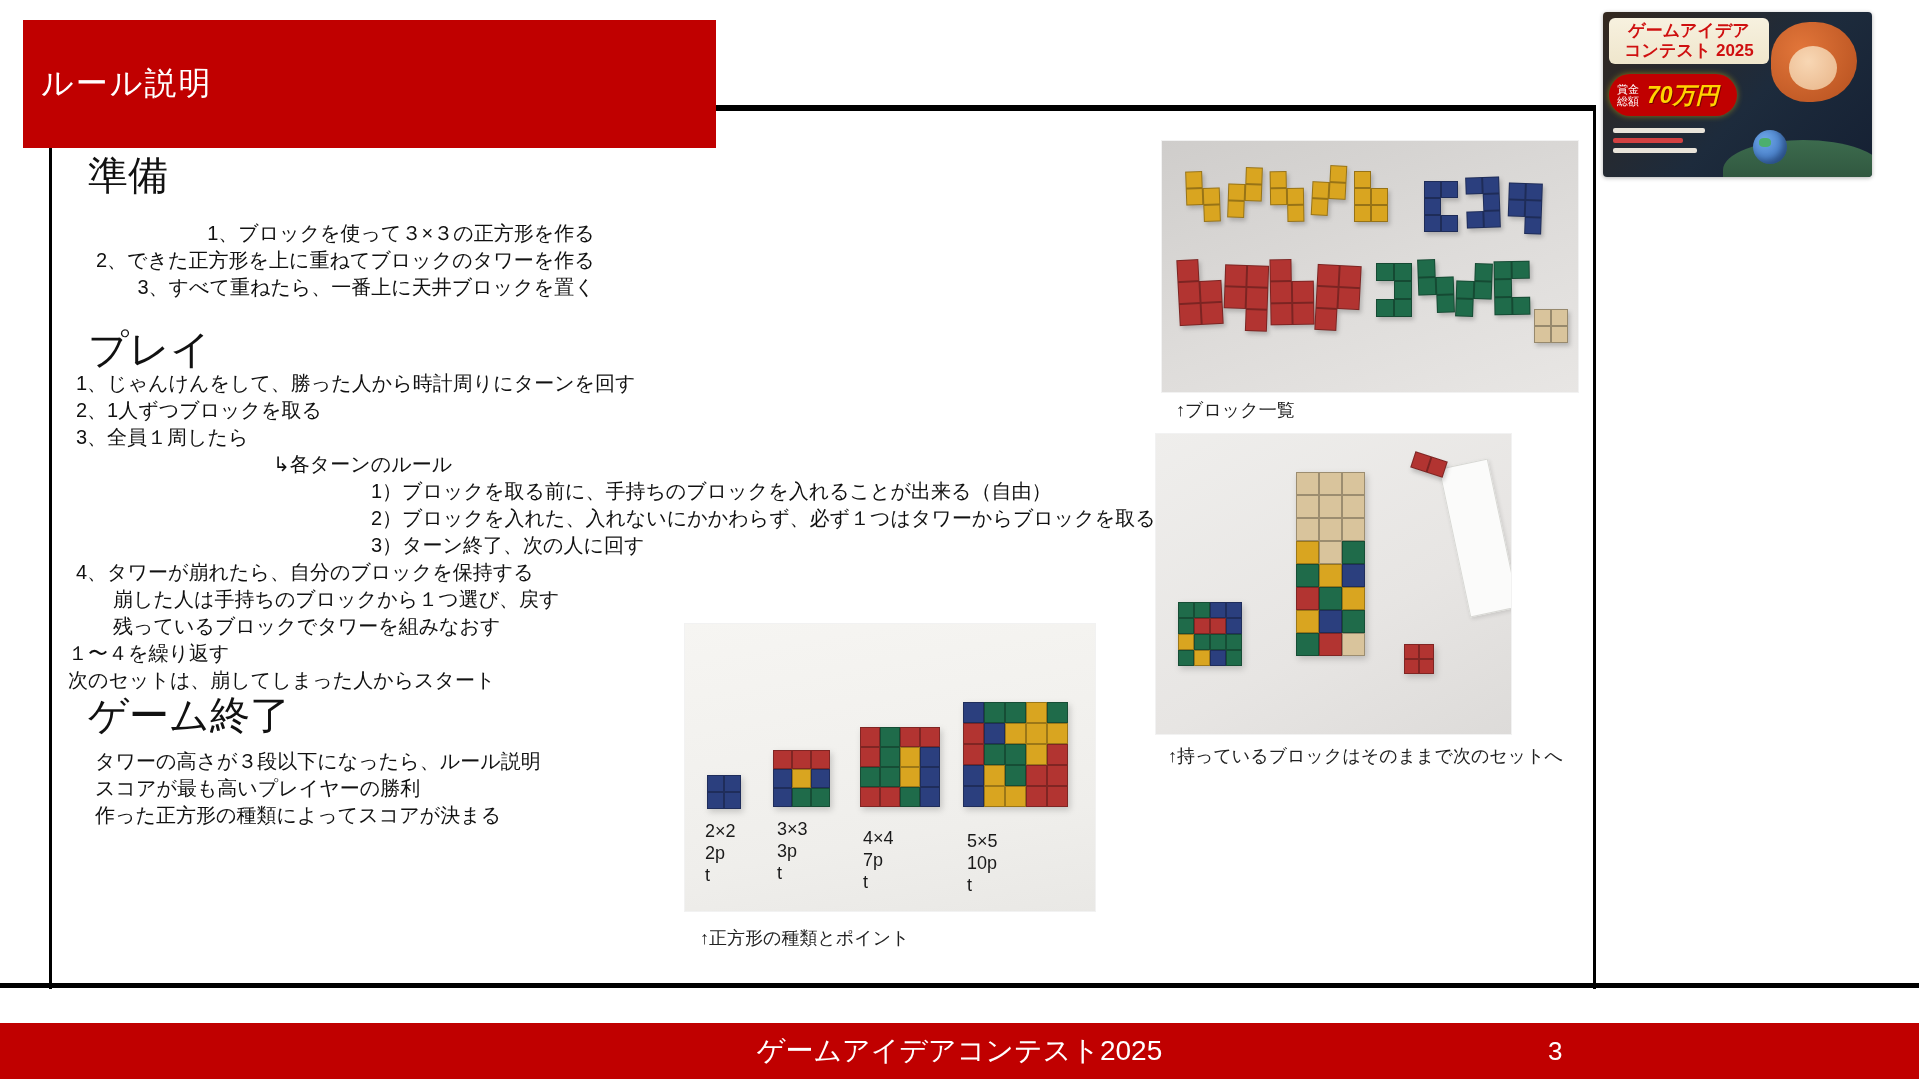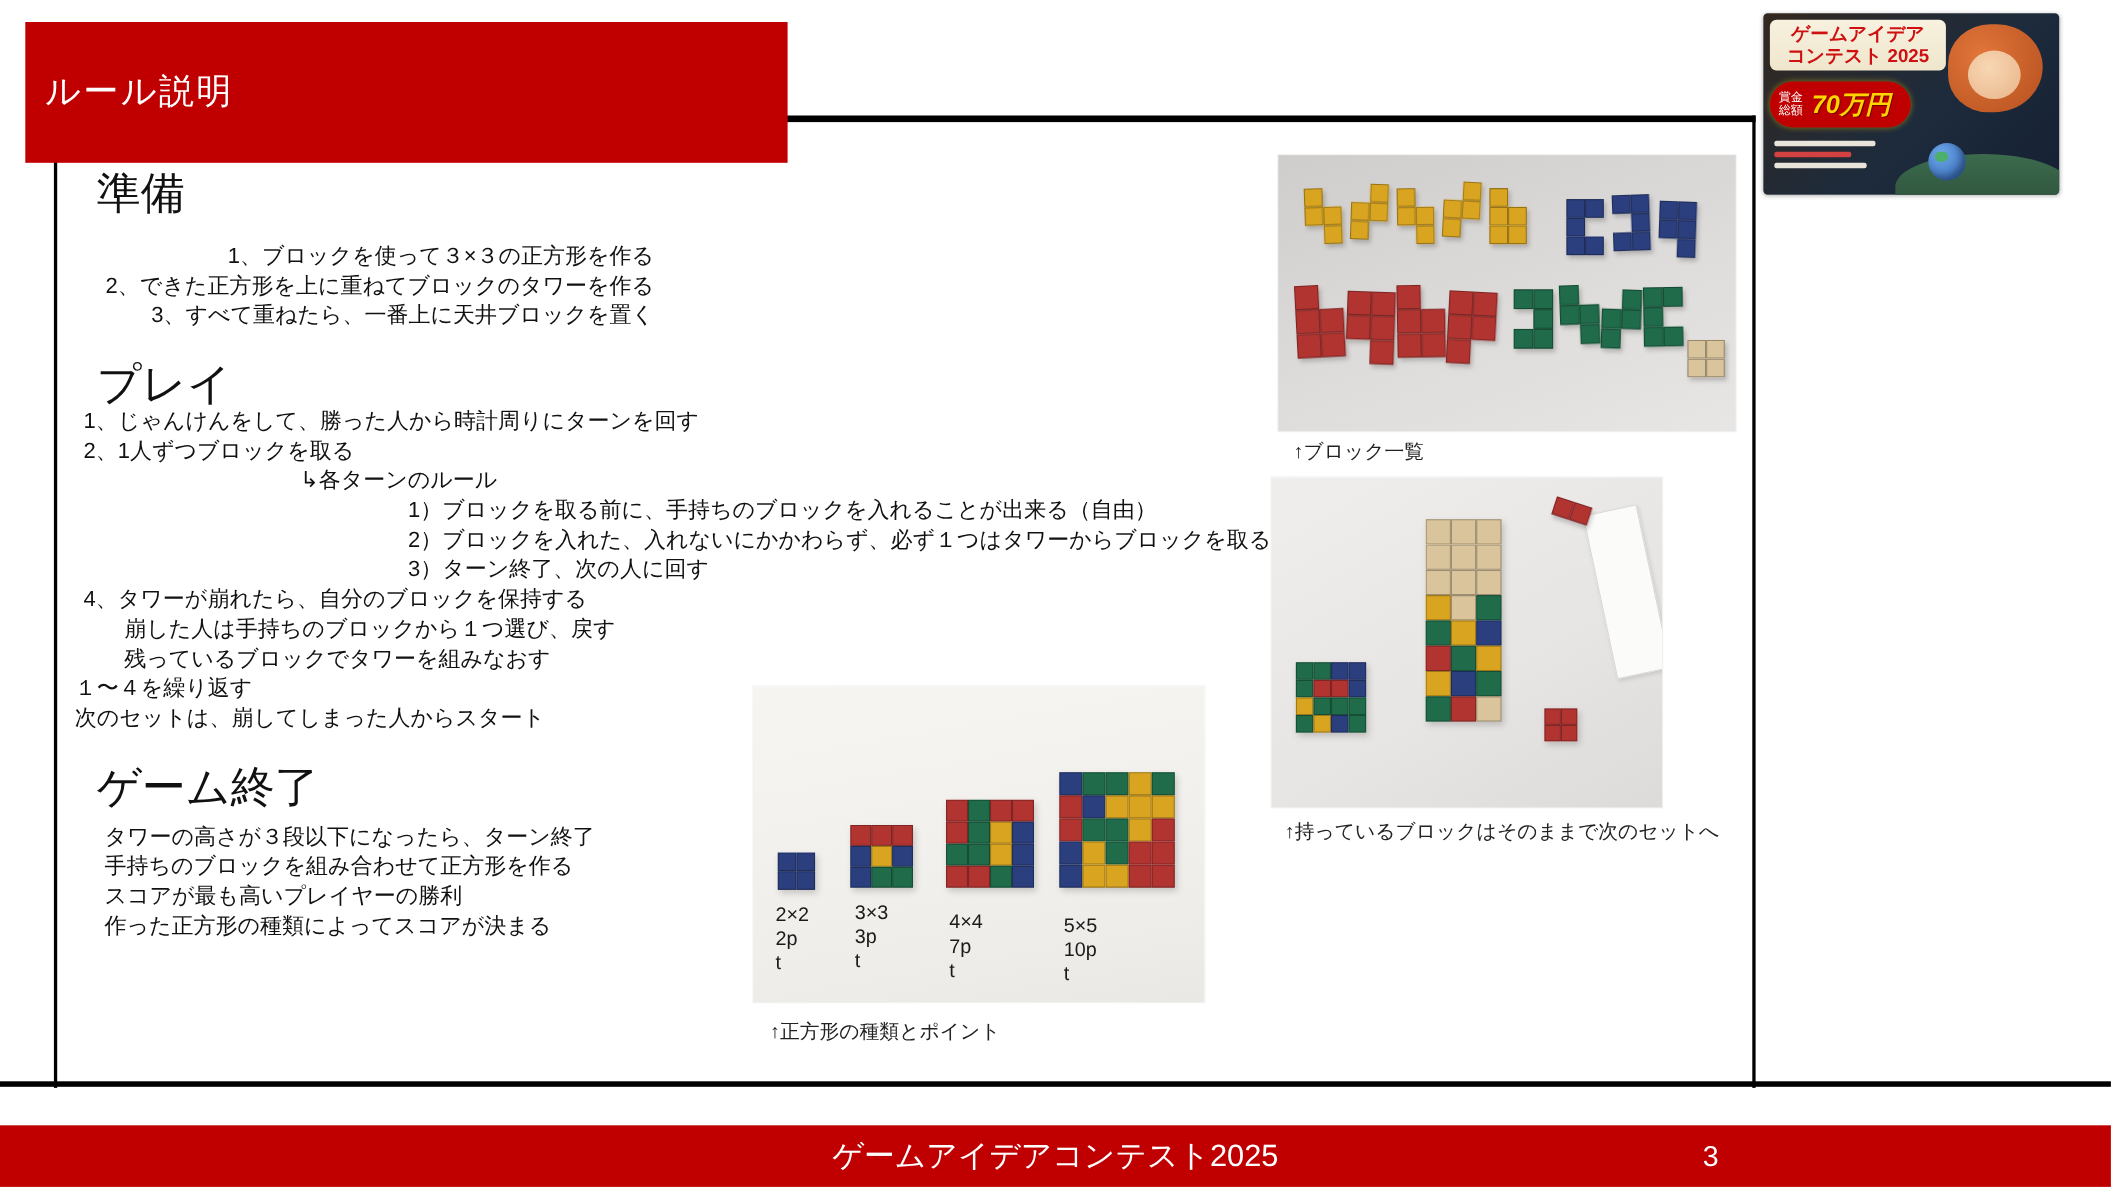--- a/index.html
+++ b/index.html
@@ -80,35 +80,35 @@
 <div class="list" style="left:88px;top:220px;text-align:right;">
   <div class="row ind0">1、ブロックを使って３×３の正方形を作る</div>
   <div class="row ind0">2、できた正方形を上に重ねてブロックのタワーを作る</div>
   <div class="row ind0">3、すべて重ねたら、一番上に天井ブロックを置く</div>
 </div>
 
 <div class="heading" style="left:88px;top:322px;">プレイ</div>
 <div class="list" style="left:68px;top:370px;">
   <div class="row ind0">1、じゃんけんをして、勝った人から時計周りにターンを回す</div>
   <div class="row ind0">2、1人ずつブロックを取る</div>
+  <div class="row ind0">3、全員１周したら</div>
   <div class="row ind1">↳各ターンのルール</div>
   <div class="row ind2">1）ブロックを取る前に、手持ちのブロックを入れることが出来る（自由）</div>
   <div class="row ind2">2）ブロックを入れた、入れないにかかわらず、必ず１つはタワーからブロックを取る</div>
   <div class="row ind2">3）ターン終了、次の人に回す</div>
   <div class="row ind0">4、タワーが崩れたら、自分のブロックを保持する</div>
   <div class="row indA">崩した人は手持ちのブロックから１つ選び、戻す</div>
   <div class="row indA">残っているブロックでタワーを組みなおす</div>
   <div class="row indZ">１〜４を繰り返す</div>
   <div class="row indZ">次のセットは、崩してしまった人からスタート</div>
 </div>
 
 <div class="heading" style="left:88px;top:688px;">ゲーム終了</div>
 <div class="list" style="left:95px;top:748px;">
-  <div class="row indZ">タワーの高さが３段以下になったら、ターン終了</div>
-  <div class="row indZ">手持ちのブロックを組み合わせて正方形を作る</div>
+  <div class="row indZ">タワーの高さが３段以下になったら、ルール説明</div>
   <div class="row indZ">スコアが最も高いプレイヤーの勝利</div>
   <div class="row indZ">作った正方形の種類によってスコアが決まる</div>
 </div>
 
 <div class="photo photo1">
     <div class="piece" style="left: 24px; top: 30px; grid-template-columns: repeat(2, 17px); grid-auto-rows: 17px; transform: rotate(-2deg);">
       <div style="background: rgb(217, 165, 32); box-shadow: rgba(0, 0, 0, 0.3) 0px 0px 0px 1px inset;"></div>
       <div></div>
       <div style="background: rgb(217, 165, 32); box-shadow: rgba(0, 0, 0, 0.3) 0px 0px 0px 1px inset;"></div>
       <div style="background: rgb(217, 165, 32); box-shadow: rgba(0, 0, 0, 0.3) 0px 0px 0px 1px inset;"></div>

